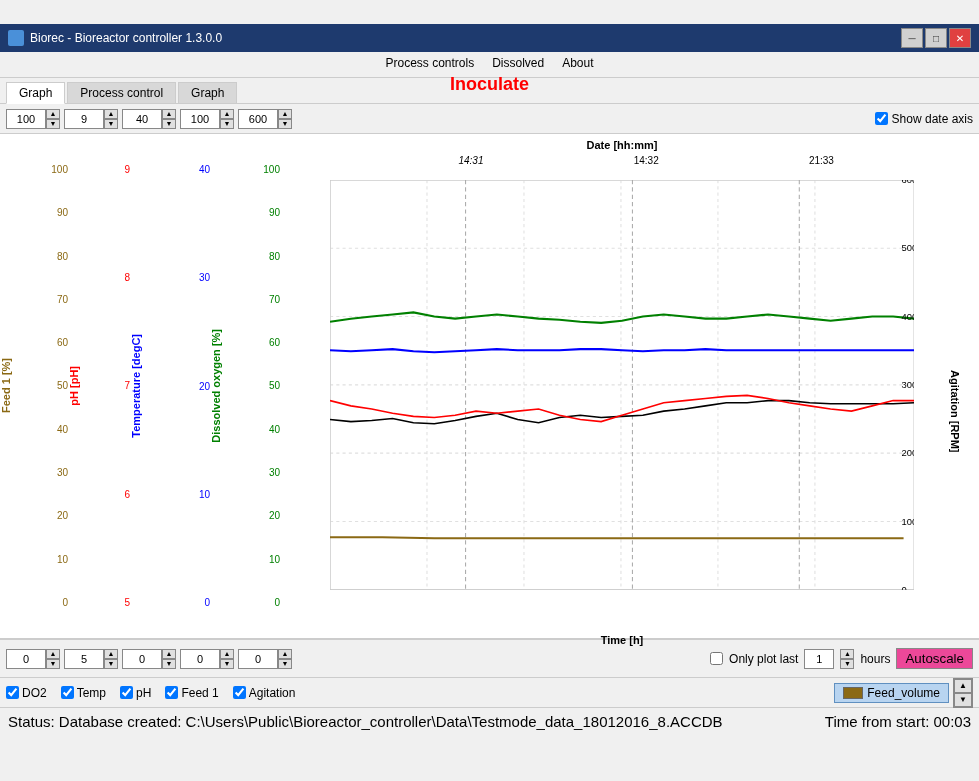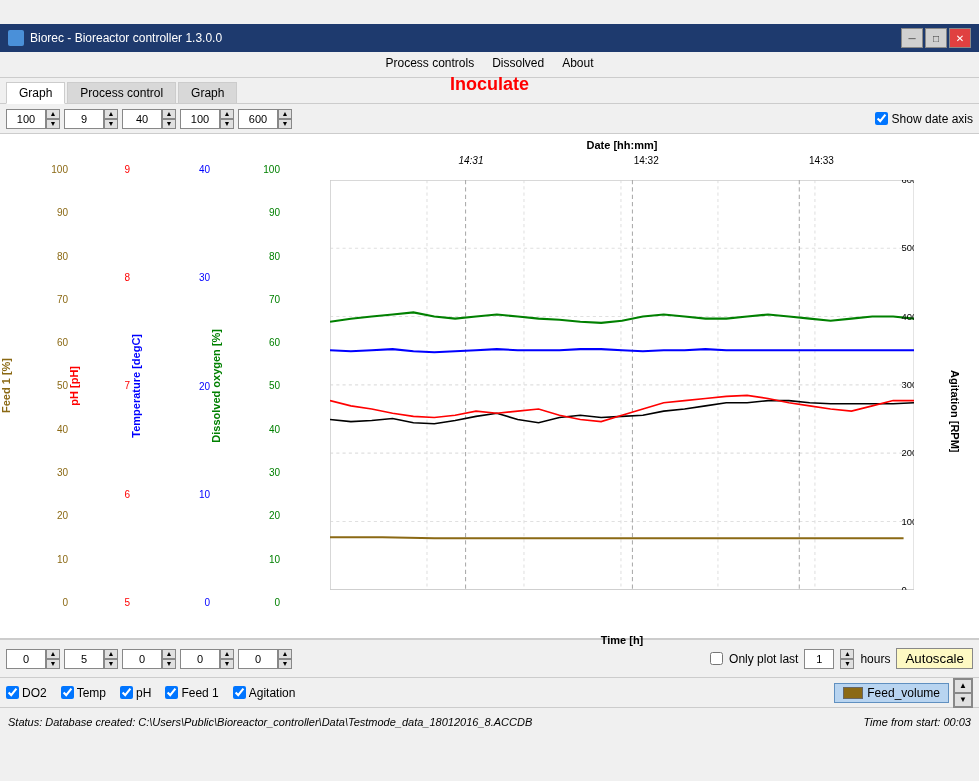--- a/index.html
+++ b/index.html
@@ -83,22 +83,21 @@
     .checkbox-group { display: flex; align-items: center; gap: 3px; margin-right: 6px; }
     
     .status-bar {
       background: #f0f0f0;
       border-top: 1px solid #ccc;
       display: flex;
       justify-content: space-between;
       align-items: center;
       padding: 11px 8px;
       height: 28px;
-      font-size: 11px;
-      font-style: italic;
+      font-size: 15px;
     }
     .scroll-btn { width: 18px; height: 14px; background: #e0e0e0; border: 1px solid #888; cursor: pointer; display: flex; align-items: center; justify-content: center; font-size: 8px; }
   </style>
 </head>
 <body>
 
 <div class="title-bar">
   <div class="title-bar-left">
     <div class="title-bar-icon"></div>
     <span>Biorec - Bioreactor controller 1.3.0.0</span>
@@ -240,21 +239,21 @@
     </div>
   </div>
 
   <div style="flex:1; position:relative; display:flex; flex-direction:column;">
 
     <div style="height:50px; position:relative; padding-top:5px;">
       <div style="text-align:center; font-size:11px; font-weight:bold; margin-bottom:4px;">Date [hh:mm]</div>
       <div style="position:relative; height:25px;">
         <span style="position:absolute; left:22%; font-size:10px;font-style:italic;">14:31</span>
         <span style="position:absolute; left:52%; font-size:10px;">14:32</span>
-        <span style="position:absolute; left:82%; font-size:10px;">14:33</span>
+        <span style="position:absolute; left:82%; font-size:10px;">21:33</span>
       </div>
     </div>
 
     <div style="flex:1; position:relative;">
       <svg width="100%" height="100%" viewBox="0 0 560 390" preserveAspectRatio="none">
 
         <rect x="0" y="0" width="560" height="390" fill="white" stroke="#ccc"></rect>
 
         <line x1="0" y1="65" x2="560" y2="65" stroke="#e0e0e0" stroke-dasharray="3,3"></line>
         <line x1="0" y1="130" x2="560" y2="130" stroke="#e0e0e0" stroke-dasharray="3,3"></line>
@@ -356,21 +355,21 @@
 
     <div style="margin-left:auto; display:flex; align-items:center; gap:6px;">
       <input type="checkbox" style="">
       <span>Only plot last</span>
       <input class="spinner-input" type="text" value="1" style="width: 30px;">
       <div class="spinner-arrows">
         <div class="spin-btn">▲</div>
         <div class="spin-btn">▼</div>
       </div>
       <span>hours</span>
-      <button style="padding:2px 8px; border:1px solid #888; background:#fef9c3; cursor:pointer;">Autoscale</button>
+      <button style="padding:2px 8px; border:1px solid #888; background:#ec4899; cursor:pointer;">Autoscale</button>
     </div>
   </div>
 </div>
 
 <div style="background:#f0f0f0; border-top:1px solid #ccc; display:flex; align-items:center; padding:3px 6px; height:30px; gap:8px;">
   <div class="checkbox-group">
     <input type="checkbox" checked="" style="">
     <span>DO2</span>
   </div>
   <div class="checkbox-group">

